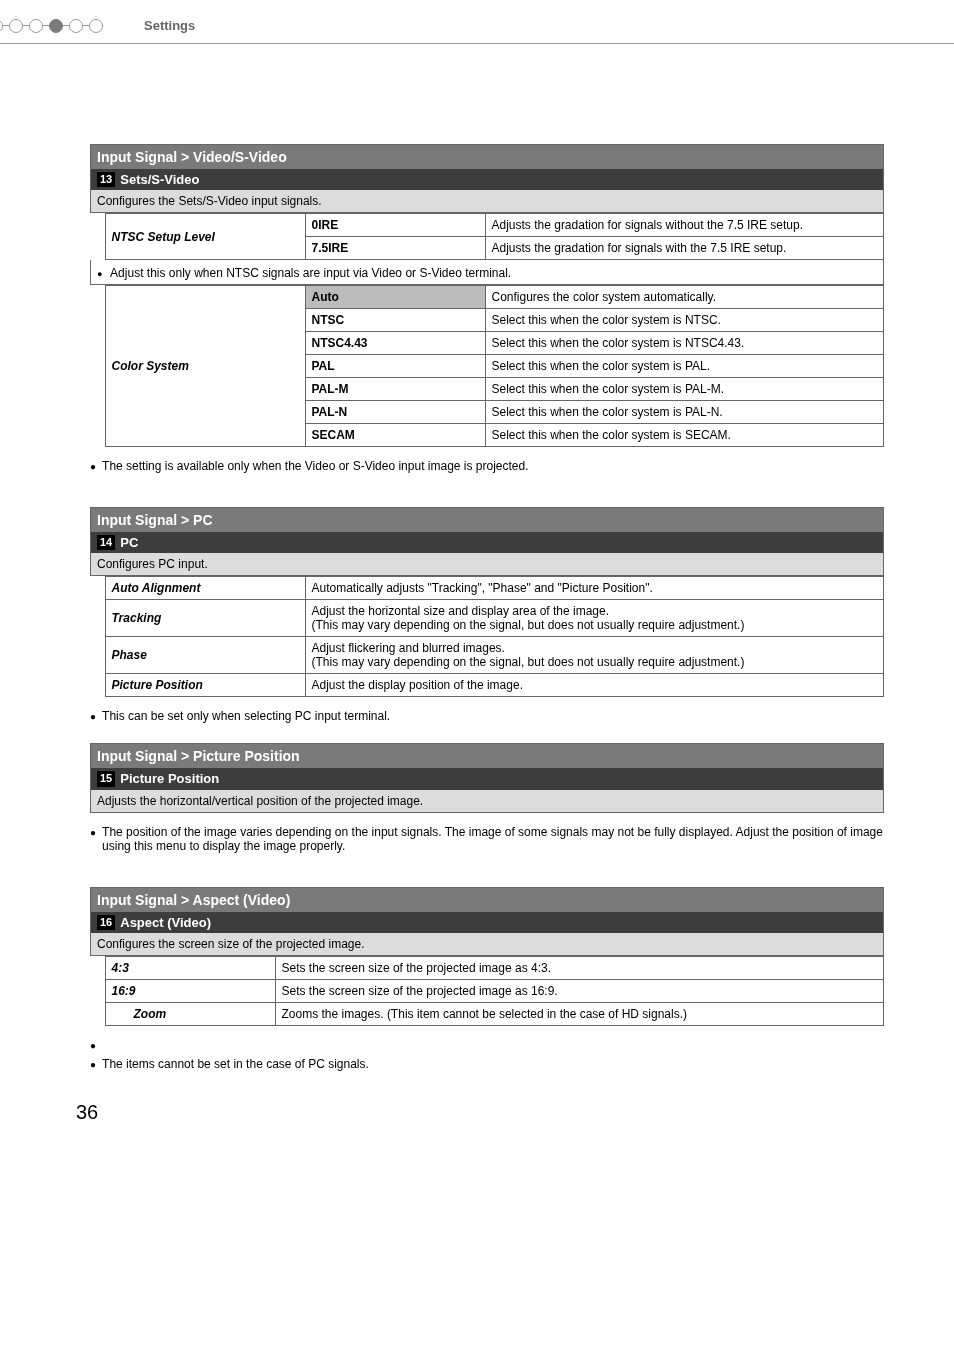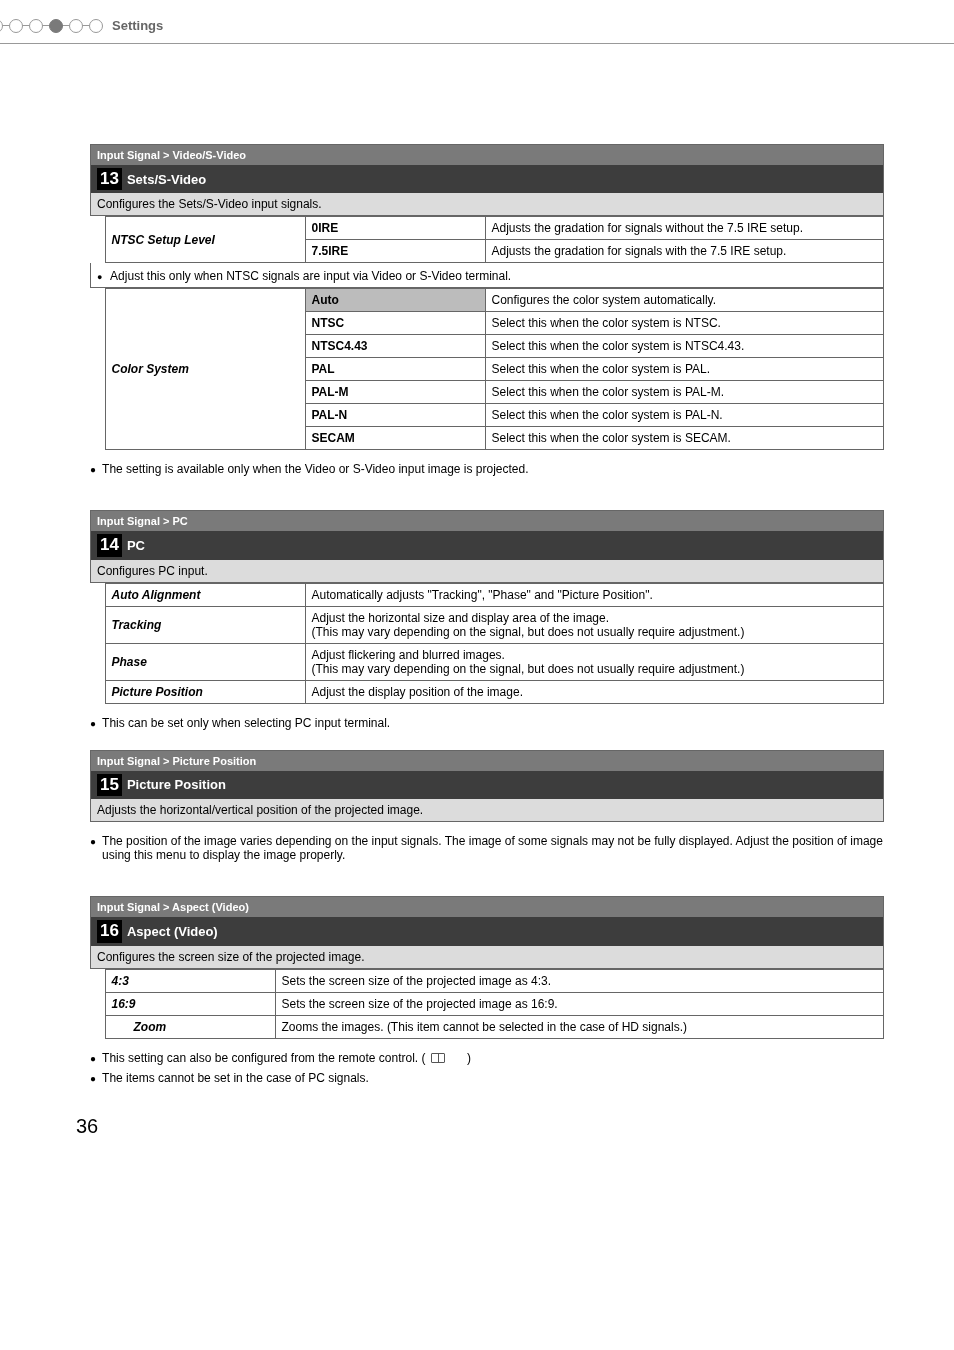--- a/index.html
+++ b/index.html
@@ -11,20 +11,21 @@
     color: #000;
     font-size: 12px;
     padding: 0 0 20px 0;
   }
   .header-row {
     display: flex;
     align-items: center;
     padding: 18px 0 10px 0;
     border-bottom: 1px solid #999;
     margin-bottom: 100px;
+    gap: 32px;
   }
   .bead-chain {
     display: flex;
     align-items: center;
     margin-left: -10px;
   }
   .bead {
     width: 14px; height: 14px;
     border-radius: 50%;
     border: 1.5px solid #999;
@@ -44,40 +45,40 @@
     margin-left: 10px;
   }
   .section-wrap {
     padding: 0 70px 0 90px;
   }
   .section-header {
     background: #7a7a7a;
     color: #fff;
     font-weight: bold;
     padding: 4px 6px;
-    font-size: 11px;
+    font-size: 14px;
     border-top: 1px solid #666;
     border-left: 1px solid #666;
     border-right: 1px solid #666;
   }
   .sub-header {
     background: #3d3d3d;
     color: #fff;
     font-weight: bold;
     padding: 3px 6px;
     font-size: 13px;
     display: flex;
     align-items: center;
     border-left: 1px solid #666;
     border-right: 1px solid #666;
   }
   .num-badge {
     background: #000;
     color: #fff;
-    font-size: 17px;
+    font-size: 11px;
     font-weight: bold;
     padding: 1px 3px;
     margin-right: 5px;
     display: inline-block;
     line-height: 1.2;
   }
   .desc-row {
     background: #dcdcdc;
     padding: 4px 6px;
     font-size: 12px;
@@ -318,26 +319,20 @@
     <tr>
       <td class="spacer-col"></td>
       <td class="name-col" style="width:170px;padding-left:28px;">Zoom</td>
       <td>Zooms the images. (This item cannot be selected in the case of HD signals.)</td>
     </tr>
   </tbody>
     </table>
 
   <div class="bullet-note">
     <span class="dot">●</span>
-    <span>
-      <span>This setting can also be configured from the remote control. (</span>
-      <span class="book-icon"></span>
-      &nbsp;&nbsp;&nbsp;&nbsp;
-      <span>)</span>
-    </span>
   </div>
   <div class="bullet-note" style="padding-top:6px;">
     <span class="dot">●</span>
     <span>The items cannot be set in the case of PC signals.</span>
   </div>
 </div>
 
 <div class="page-num">36</div>
 
 </body></html>

